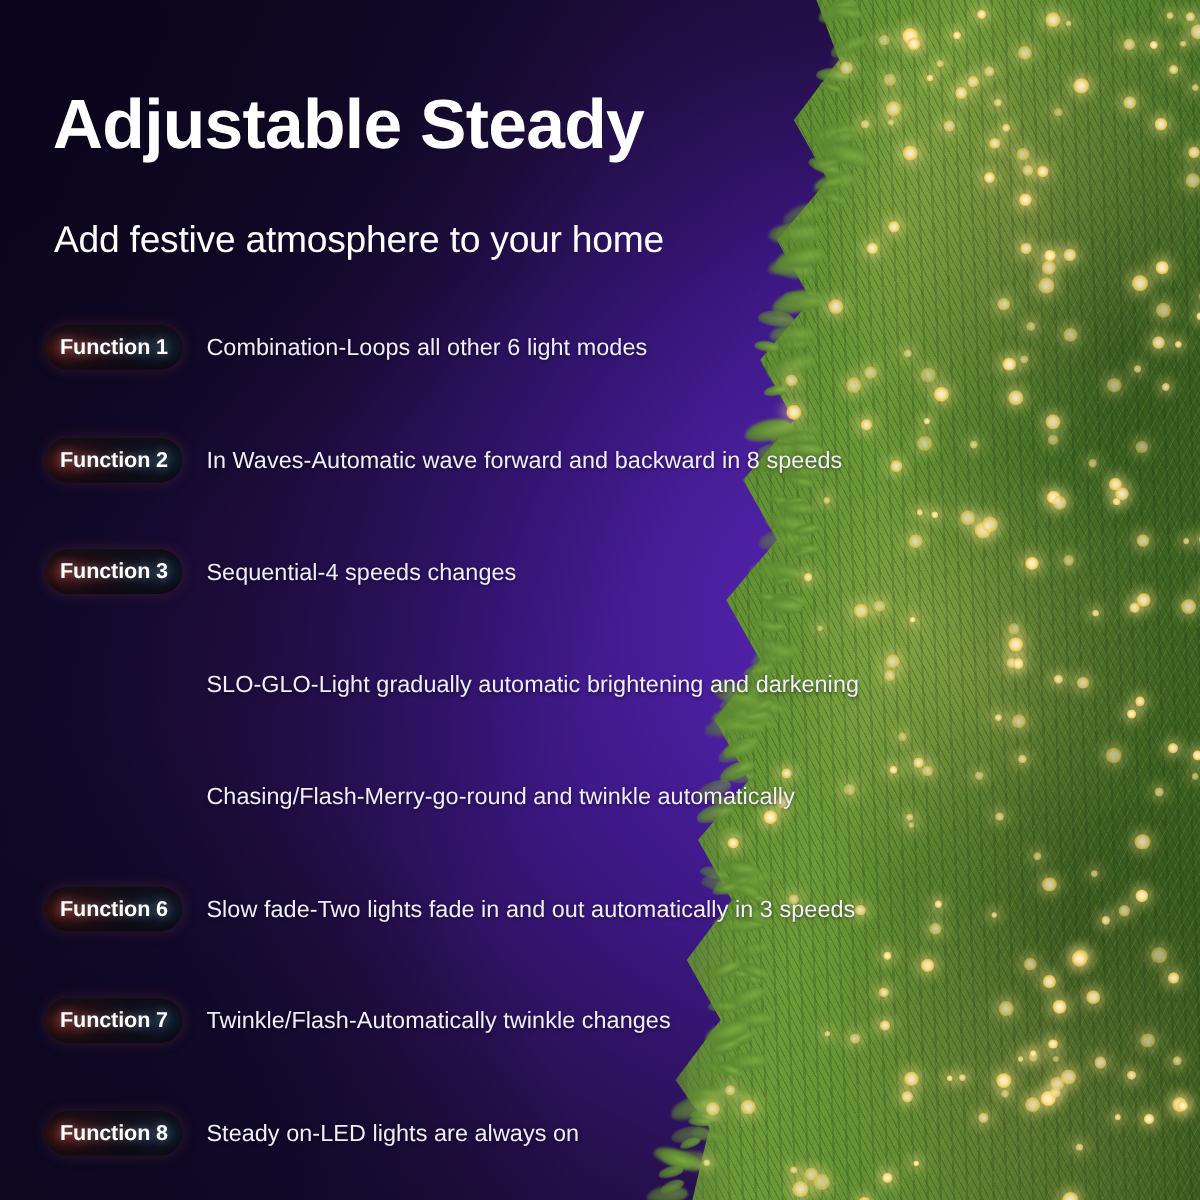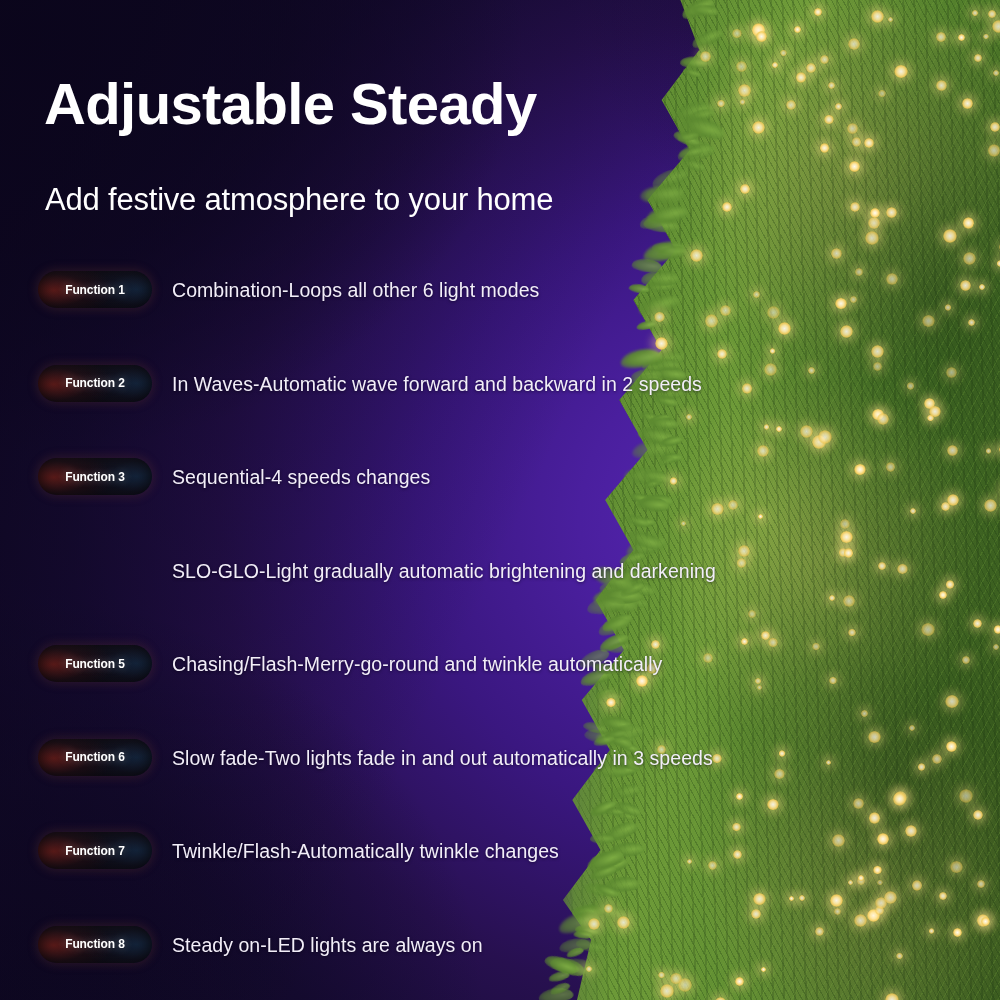--- a/index.html
+++ b/index.html
@@ -160,21 +160,21 @@
       linear-gradient(180deg, #14111c 0%, #0b0912 52%, #100d18 100%);
     box-shadow:
       0 0 10px 2px rgba(120,60,50,0.26),
       inset 0 0 14px rgba(0,0,0,0.6);
     display: flex;
     align-items: center;
     justify-content: center;
   }
   .badge-label {
     color: #ffffff;
-    font-size: 12px;
+    font-size: 18px;
     font-weight: 700;
     letter-spacing: -0.1px;
     text-shadow: 0 0 8px rgba(255,255,255,0.35);
     white-space: nowrap;
   }
   .desc {
     position: absolute;
     left: 134px;
     top: 8px;
     color: #f2eef8;
@@ -548,35 +548,32 @@
       <div class="row">
         <div class="badge">
           <span class="badge-label">Function 1</span>
         </div>
         <div class="desc">Combination-Loops all other 6 light modes</div>
       </div>
       <div class="row">
         <div class="badge">
           <span class="badge-label">Function 2</span>
         </div>
-        <div class="desc">In Waves-Automatic wave forward and backward in 2 speeds</div>
+        <div class="desc">In Waves-Automatic wave forward and backward in 8 speeds</div>
       </div>
       <div class="row">
         <div class="badge">
           <span class="badge-label">Function 3</span>
         </div>
         <div class="desc">Sequential-4 speeds changes</div>
       </div>
       <div class="row">
         <div class="desc">SLO-GLO-Light gradually automatic brightening and darkening</div>
       </div>
       <div class="row">
-        <div class="badge">
-          <span class="badge-label">Function 5</span>
-        </div>
         <div class="desc">Chasing/Flash-Merry-go-round and twinkle automatically</div>
       </div>
       <div class="row">
         <div class="badge">
           <span class="badge-label">Function 6</span>
         </div>
         <div class="desc">Slow fade-Two lights fade in and out automatically in 3 speeds</div>
       </div>
       <div class="row">
         <div class="badge">

